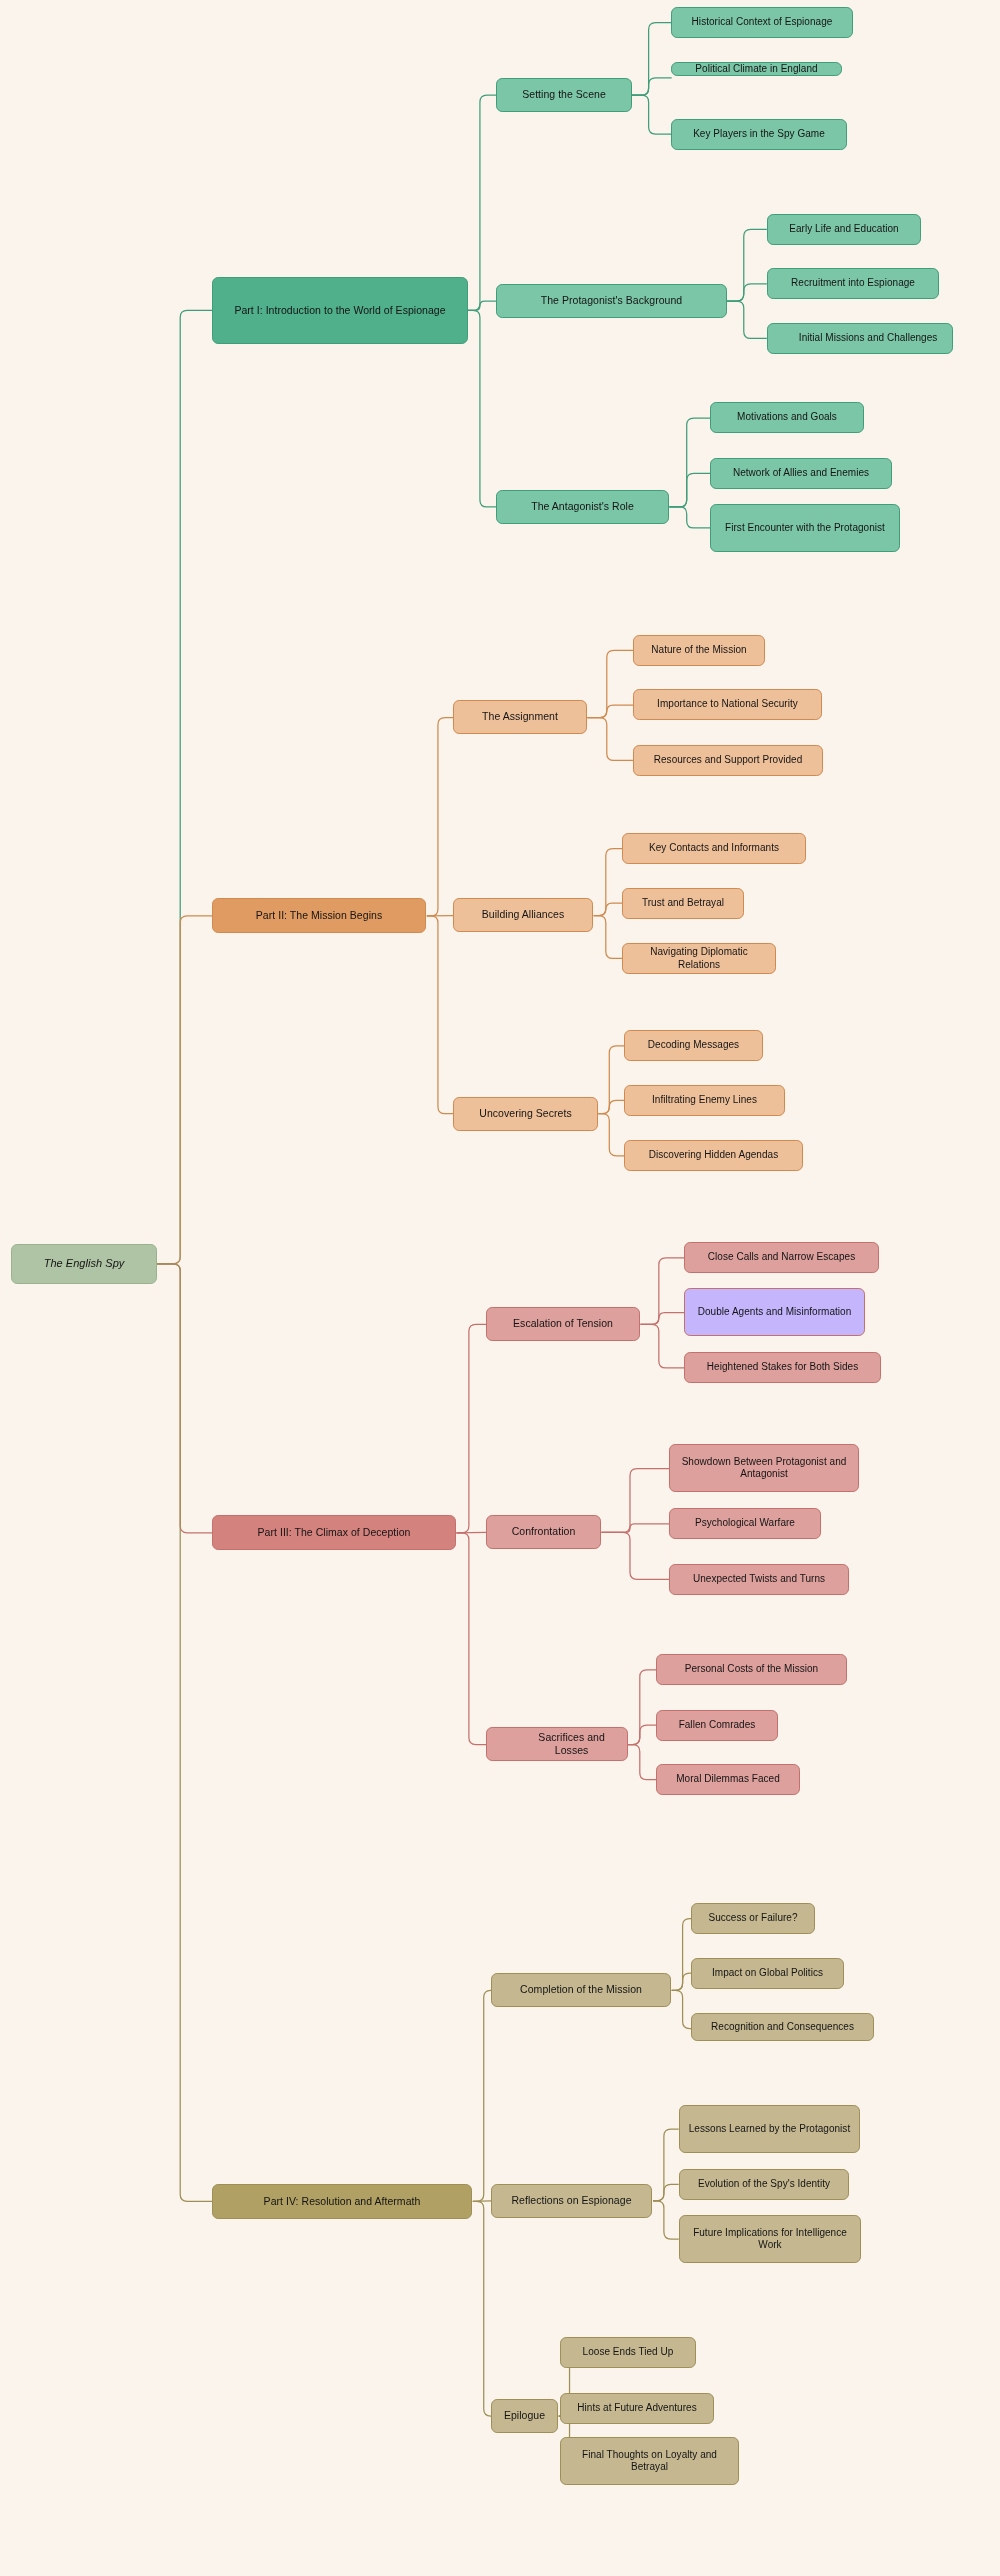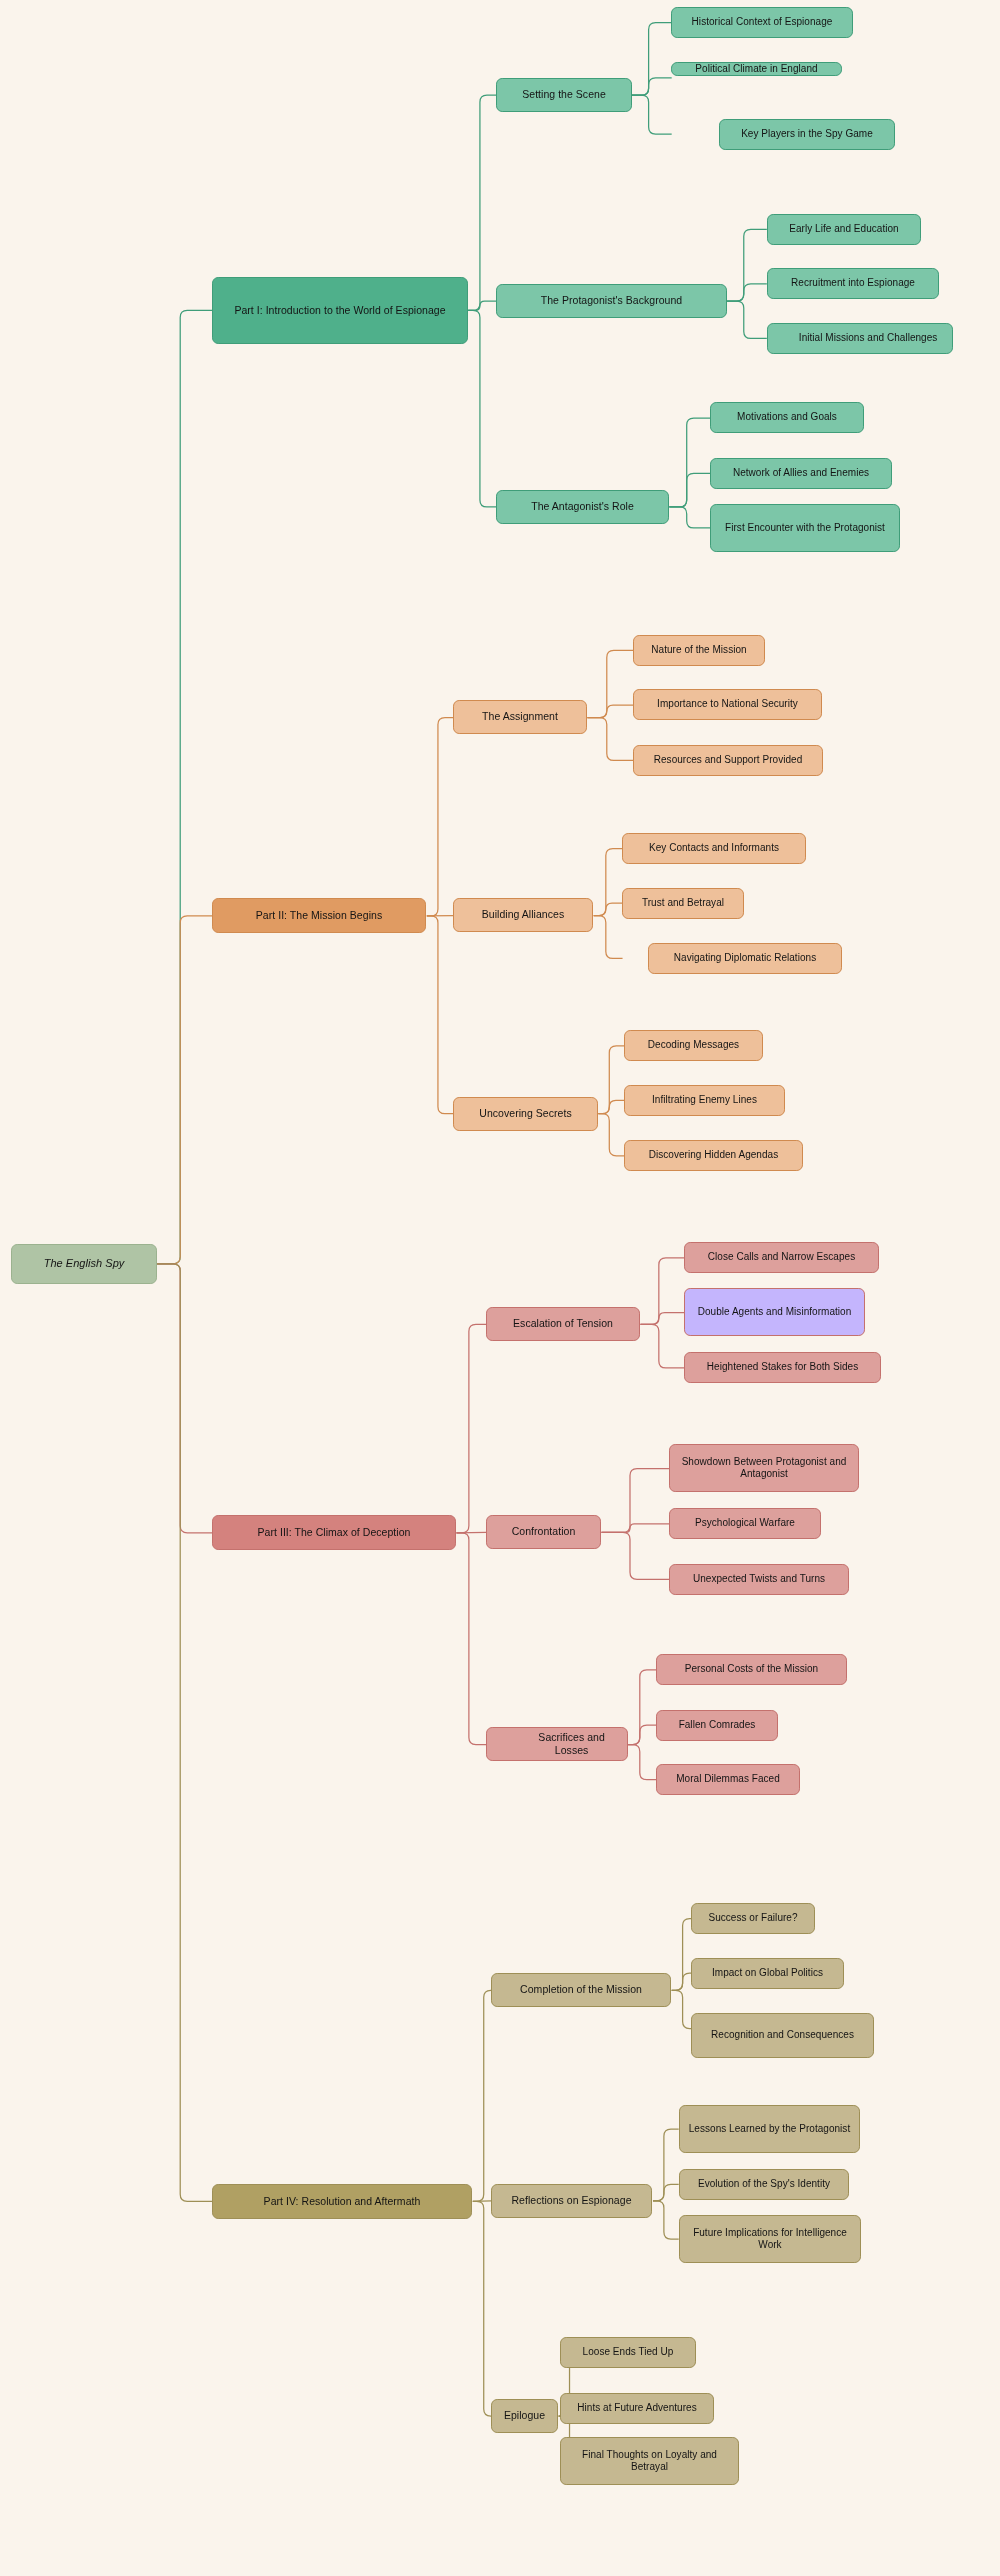--- a/index.html
+++ b/index.html
@@ -110,38 +110,38 @@
       <path d="M 716 3098 L 721 3098 Q 730 3098 730 3089 L 730 3026 Q 730 3017 739 3017 L 718 3017" fill="none" stroke="#9e8f56" stroke-width="1.6"></path>
       <path d="M 716 3098 L 725 3098 Q 730 3098 730 3093 L 730 3093 Q 730 3088 735 3088 L 718 3088" fill="none" stroke="#9e8f56" stroke-width="1.6"></path>
       <path d="M 716 3098 L 721 3098 Q 730 3098 730 3107 L 730 3147 Q 730 3156 739 3156 L 718 3156" fill="none" stroke="#9e8f56" stroke-width="1.6"></path>
     </svg>
   <div id="node-layer">
       <div class="node root" style="left: 11px; top: 1244px; width: 146px; height: 40px; background: rgb(175, 196, 165); border: 0.8px solid rgb(155, 178, 143);">The English Spy</div>
       <div class="node branch" style="left: 212px; top: 277px; width: 256px; height: 67px; background: rgb(79, 176, 139); border: 0.8px solid rgb(63, 157, 121);">Part I: Introduction to the World of Espionage</div>
       <div class="node branch" style="left: 496px; top: 78px; width: 136px; height: 34px; background: rgb(124, 198, 168); border: 0.8px solid rgb(63, 157, 121);">Setting the Scene</div>
       <div class="node leaf" style="left: 671px; top: 7px; width: 182px; height: 31px; background: rgb(124, 198, 168); border: 0.8px solid rgb(63, 157, 121);">Historical Context of Espionage</div>
       <div class="node leaf" style="left: 671px; top: 62px; width: 171px; height: 14px; background: rgb(124, 198, 168); border: 0.8px solid rgb(63, 157, 121);">Political Climate in England</div>
-      <div class="node leaf" style="left: 671px; top: 119px; width: 176px; height: 31px; background: rgb(124, 198, 168); border: 0.8px solid rgb(63, 157, 121); margin-left: 48px;">Key Players in the Spy Game</div>
+      <div class="node leaf" style="left: 671px; top: 119px; width: 176px; height: 31px; background: rgb(124, 198, 168); border: 0.8px solid rgb(63, 157, 121);">Key Players in the Spy Game</div>
       <div class="node branch" style="left: 496px; top: 284px; width: 231px; height: 34px; background: rgb(124, 198, 168); border: 0.8px solid rgb(63, 157, 121);">The Protagonist's Background</div>
       <div class="node leaf" style="left: 767px; top: 214px; width: 154px; height: 31px; background: rgb(124, 198, 168); border: 0.8px solid rgb(63, 157, 121);">Early Life and Education</div>
       <div class="node leaf" style="left: 767px; top: 268px; width: 172px; height: 31px; background: rgb(124, 198, 168); border: 0.8px solid rgb(63, 157, 121);">Recruitment into Espionage</div>
       <div class="node leaf" style="left: 767px; top: 323px; width: 186px; height: 31px; background: rgb(124, 198, 168); border: 0.8px solid rgb(63, 157, 121); padding-left: 24px;">Initial Missions and Challenges</div>
       <div class="node branch" style="left: 496px; top: 490px; width: 173px; height: 34px; background: rgb(124, 198, 168); border: 0.8px solid rgb(63, 157, 121);">The Antagonist's Role</div>
       <div class="node leaf" style="left: 710px; top: 402px; width: 154px; height: 31px; background: rgb(124, 198, 168); border: 0.8px solid rgb(63, 157, 121);">Motivations and Goals</div>
       <div class="node leaf" style="left: 710px; top: 458px; width: 182px; height: 31px; background: rgb(124, 198, 168); border: 0.8px solid rgb(63, 157, 121);">Network of Allies and Enemies</div>
       <div class="node leaf" style="left: 710px; top: 504px; width: 190px; height: 48px; background: rgb(124, 198, 168); border: 0.8px solid rgb(63, 157, 121);">First Encounter with the Protagonist</div>
       <div class="node branch" style="left: 212px; top: 898px; width: 214px; height: 35px; background: rgb(224, 155, 98); border: 0.8px solid rgb(208, 138, 79);">Part II: The Mission Begins</div>
       <div class="node branch" style="left: 453px; top: 700px; width: 134px; height: 34px; background: rgb(238, 192, 154); border: 0.8px solid rgb(208, 138, 79);">The Assignment</div>
       <div class="node leaf" style="left: 633px; top: 635px; width: 132px; height: 31px; background: rgb(238, 192, 154); border: 0.8px solid rgb(208, 138, 79);">Nature of the Mission</div>
       <div class="node leaf" style="left: 633px; top: 689px; width: 189px; height: 31px; background: rgb(238, 192, 154); border: 0.8px solid rgb(208, 138, 79);">Importance to National Security</div>
       <div class="node leaf" style="left: 633px; top: 745px; width: 190px; height: 31px; background: rgb(238, 192, 154); border: 0.8px solid rgb(208, 138, 79);">Resources and Support Provided</div>
       <div class="node branch" style="left: 453px; top: 898px; width: 140px; height: 34px; background: rgb(238, 192, 154); border: 0.8px solid rgb(208, 138, 79);">Building Alliances</div>
       <div class="node leaf" style="left: 622px; top: 833px; width: 184px; height: 31px; background: rgb(238, 192, 154); border: 0.8px solid rgb(208, 138, 79);">Key Contacts and Informants</div>
       <div class="node leaf" style="left: 622px; top: 888px; width: 122px; height: 31px; background: rgb(238, 192, 154); border: 0.8px solid rgb(208, 138, 79);">Trust and Betrayal</div>
-      <div class="node leaf" style="left: 648px; top: 943px; width: 194px; height: 31px; background: rgb(238, 192, 154); border: 0.8px solid rgb(208, 138, 79);">Navigating Diplomatic Relations</div>
+      <div class="node leaf" style="left: 622px; top: 943px; width: 154px; height: 31px; background: rgb(238, 192, 154); border: 0.8px solid rgb(208, 138, 79);">Navigating Diplomatic Relations</div>
       <div class="node branch" style="left: 453px; top: 1097px; width: 145px; height: 34px; background: rgb(238, 192, 154); border: 0.8px solid rgb(208, 138, 79);">Uncovering Secrets</div>
       <div class="node leaf" style="left: 624px; top: 1030px; width: 139px; height: 31px; background: rgb(238, 192, 154); border: 0.8px solid rgb(208, 138, 79);">Decoding Messages</div>
       <div class="node leaf" style="left: 624px; top: 1085px; width: 161px; height: 31px; background: rgb(238, 192, 154); border: 0.8px solid rgb(208, 138, 79);">Infiltrating Enemy Lines</div>
       <div class="node leaf" style="left: 624px; top: 1140px; width: 179px; height: 31px; background: rgb(238, 192, 154); border: 0.8px solid rgb(208, 138, 79);">Discovering Hidden Agendas</div>
       <div class="node branch" style="left: 212px; top: 1515px; width: 244px; height: 35px; background: rgb(212, 130, 126); border: 0.8px solid rgb(196, 113, 109);">Part III: The Climax of Deception</div>
       <div class="node branch" style="left: 486px; top: 1307px; width: 154px; height: 34px; background: rgb(221, 160, 156); border: 0.8px solid rgb(196, 113, 109);">Escalation of Tension</div>
       <div class="node leaf" style="left: 684px; top: 1242px; width: 195px; height: 31px; background: rgb(221, 160, 156); border: 0.8px solid rgb(196, 113, 109);">Close Calls and Narrow Escapes</div>
       <div class="node leaf" style="left: 684px; top: 1288px; width: 181px; height: 48px; background: #c4b5fd; border: 0.8px solid rgb(196, 113, 109); text-align: right;">Double Agents and Misinformation</div>
       <div class="node leaf" style="left: 684px; top: 1352px; width: 197px; height: 31px; background: rgb(221, 160, 156); border: 0.8px solid rgb(196, 113, 109);">Heightened Stakes for Both Sides</div>
       <div class="node branch" style="left: 486px; top: 1515px; width: 115px; height: 34px; background: rgb(221, 160, 156); border: 0.8px solid rgb(196, 113, 109);">Confrontation</div>
@@ -149,21 +149,21 @@
       <div class="node leaf" style="left: 669px; top: 1508px; width: 152px; height: 31px; background: rgb(221, 160, 156); border: 0.8px solid rgb(196, 113, 109);">Psychological Warfare</div>
       <div class="node leaf" style="left: 669px; top: 1564px; width: 180px; height: 31px; background: rgb(221, 160, 156); border: 0.8px solid rgb(196, 113, 109);">Unexpected Twists and Turns</div>
       <div class="node branch" style="left: 486px; top: 1727px; width: 142px; height: 34px; background: rgb(221, 160, 156); border: 0.8px solid rgb(196, 113, 109); padding-left: 37px;">Sacrifices and Losses</div>
       <div class="node leaf" style="left: 656px; top: 1654px; width: 191px; height: 31px; background: rgb(221, 160, 156); border: 0.8px solid rgb(196, 113, 109);">Personal Costs of the Mission</div>
       <div class="node leaf" style="left: 656px; top: 1710px; width: 122px; height: 31px; background: rgb(221, 160, 156); border: 0.8px solid rgb(196, 113, 109);">Fallen Comrades</div>
       <div class="node leaf" style="left: 656px; top: 1764px; width: 144px; height: 31px; background: rgb(221, 160, 156); border: 0.8px solid rgb(196, 113, 109);">Moral Dilemmas Faced</div>
       <div class="node branch" style="left: 212px; top: 2184px; width: 260px; height: 35px; background: rgb(176, 160, 99); border: 0.8px solid rgb(158, 143, 86);">Part IV: Resolution and Aftermath</div>
       <div class="node branch" style="left: 491px; top: 1973px; width: 180px; height: 34px; background: rgb(197, 184, 145); border: 0.8px solid rgb(158, 143, 86);">Completion of the Mission</div>
       <div class="node leaf" style="left: 691px; top: 1903px; width: 124px; height: 31px; background: rgb(197, 184, 145); border: 0.8px solid rgb(158, 143, 86);">Success or Failure?</div>
       <div class="node leaf" style="left: 691px; top: 1958px; width: 153px; height: 31px; background: rgb(197, 184, 145); border: 0.8px solid rgb(158, 143, 86);">Impact on Global Politics</div>
-      <div class="node leaf" style="left: 691px; top: 2013px; width: 183px; height: 45px; background: rgb(197, 184, 145); border: 0.8px solid rgb(158, 143, 86);">Recognition and Consequences</div>
+      <div class="node leaf" style="left: 691px; top: 2013px; width: 183px; height: 28px; background: rgb(197, 184, 145); border: 0.8px solid rgb(158, 143, 86);">Recognition and Consequences</div>
       <div class="node branch" style="left: 491px; top: 2184px; width: 161px; height: 34px; background: rgb(197, 184, 145); border: 0.8px solid rgb(158, 143, 86);">Reflections on Espionage</div>
       <div class="node leaf" style="left: 679px; top: 2105px; width: 181px; height: 48px; background: rgb(197, 184, 145); border: 0.8px solid rgb(158, 143, 86);">Lessons Learned by the Protagonist</div>
       <div class="node leaf" style="left: 679px; top: 2169px; width: 170px; height: 31px; background: rgb(197, 184, 145); border: 0.8px solid rgb(158, 143, 86);">Evolution of the Spy's Identity</div>
       <div class="node leaf" style="left: 679px; top: 2215px; width: 182px; height: 48px; background: rgb(197, 184, 145); border: 0.8px solid rgb(158, 143, 86);">Future Implications for Intelligence Work</div>
       <div class="node branch" style="left: 491px; top: 2399px; width: 67px; height: 34px; background: rgb(197, 184, 145); border: 0.8px solid rgb(158, 143, 86);">Epilogue</div>
       <div class="node leaf" style="left: 560px; top: 2337px; width: 136px; height: 31px; background: rgb(197, 184, 145); border: 0.8px solid rgb(158, 143, 86);">Loose Ends Tied Up</div>
       <div class="node leaf" style="left: 560px; top: 2393px; width: 154px; height: 31px; background: rgb(197, 184, 145); border: 0.8px solid rgb(158, 143, 86);">Hints at Future Adventures</div>
       <div class="node leaf" style="left: 560px; top: 2437px; width: 179px; height: 48px; background: rgb(197, 184, 145); border: 0.8px solid rgb(158, 143, 86);">Final Thoughts on Loyalty and Betrayal</div>
     </div>
 </div>

